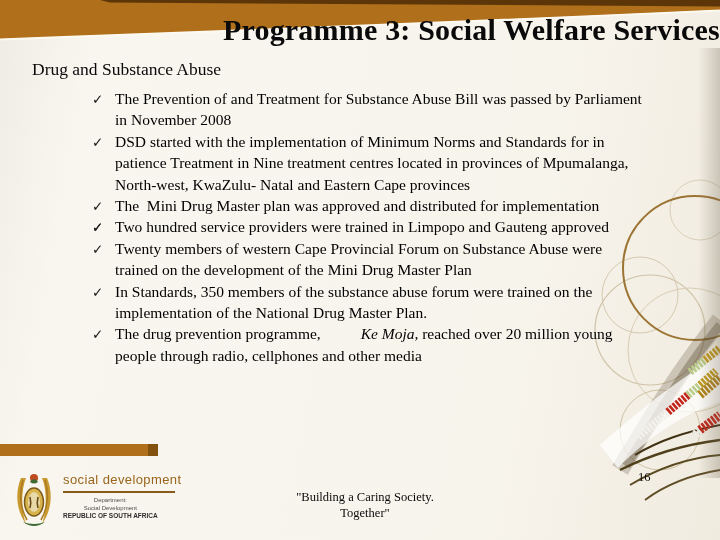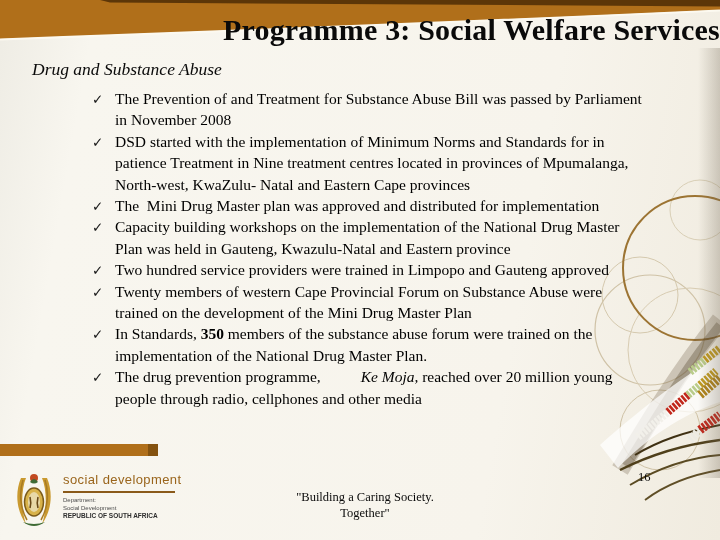--- a/index.html
+++ b/index.html
@@ -7,42 +7,42 @@
     position:relative;width:720px;height:540px;overflow:hidden;
     background:linear-gradient(100deg,#eeece4 0%,#f8f6ef 12%,#f7f4ec 70%,#f0ebdf 100%);
     font-family:"Liberation Serif", serif;color:#000;
   }
   .header-band{position:absolute;top:0;left:0;width:720px;height:46px;}
   .slide-title{
     position:absolute;top:13px;left:0;width:720px;text-align:right;
     font-size:30px;font-weight:bold;letter-spacing:.2px;color:#0a0a0a;
   }
   .subtitle{
-    position:absolute;top:59px;left:32px;font-size:17.5px;font-style:italic;color:#0a0a0a;
+    position:absolute;top:59px;left:32px;font-size:17.5px;color:#0a0a0a;
   }
   .bullet-list{
     position:absolute;top:88px;left:92px;width:556px;margin:0;padding:0;list-style:none;
     font-size:15.5px;line-height:21.4px;
   }
   .bullet-list li{position:relative;padding-left:23px;margin:0;}
   .bullet-list .check{
     position:absolute;left:0;top:1px;font-size:13.5px;
     font-family:"DejaVu Sans", sans-serif;color:#1a1a1a;
   }
   .bullet-list .btext{white-space:pre-wrap;}
   .right-art{position:absolute;left:560px;top:140px;width:160px;height:400px;pointer-events:none;}
   .right-shadow{
     position:absolute;right:0;top:48px;width:22px;height:430px;
     background:linear-gradient(to left, rgba(112,101,84,.30), rgba(112,101,84,0));
   }
   .accent-bar{
     position:absolute;top:444px;left:0;width:158px;height:12px;
     background:linear-gradient(to right,#b06f1a 0,#b06f1a 148px,#84520f 148px);
   }
-  .logo{position:absolute;left:13px;top:468px;width:230px;height:66px;}
+  .logo{position:absolute;left:13px;top:468px;width:230px;height:66px;text-align:center;}
   .crest{position:absolute;left:0;top:2px;}
   .brand{
     position:absolute;left:50px;top:4px;font-family:"Liberation Sans",sans-serif;
     font-size:13px;color:#9a651c;letter-spacing:.4px;
   }
   .brand-underline{position:absolute;left:50px;top:23px;width:112px;height:2px;background:#8a5a1a;}
   .dept{
     position:absolute;left:50px;top:29px;font-family:"Liberation Sans",sans-serif;
     font-size:6px;line-height:7.5px;color:#4c4c4c;
   }
@@ -114,36 +114,35 @@
       <span class="btext"><span>DSD started with the implementation of Minimum Norms and Standards for in patience Treatment in Nine treatment centres located in provinces of Mpumalanga, North-west, KwaZulu- Natal and Eastern Cape provinces</span></span>
     </li>
 
     <li>
       <span class="check">✓</span>
       <span class="btext"><span>The  Mini Drug Master plan was approved and distributed for implementation</span></span>
     </li>
 
     <li>
       <span class="check">✓</span>
-      <span class="btext"><span>Capacity building workshops on the implementation of the National Drug Master Plan was held in Gauteng, Kwazulu-Natal and Eastern province</span></span>
     </li>
 
     <li>
       <span class="check">✓</span>
       <span class="btext"><span>Two hundred service providers were trained in Limpopo and Gauteng approved</span></span>
     </li>
 
     <li>
       <span class="check">✓</span>
       <span class="btext"><span>Twenty members of western Cape Provincial Forum on Substance Abuse were trained on the development of the Mini Drug Master Plan</span></span>
     </li>
 
     <li>
       <span class="check">✓</span>
-      <span class="btext"><span>In Standards, </span><span style="font-weight: bold;">350</span><span> members of the substance abuse forum were trained on the implementation of the National Drug Master Plan.</span></span>
+      <span class="btext"><span>In Standards, </span><span style="font-weight: normal;">350</span><span> members of the substance abuse forum were trained on the implementation of the National Drug Master Plan.</span></span>
     </li>
 
     <li>
       <span class="check">✓</span>
       <span class="btext"><span>The drug prevention programme, </span><span style="font-style: italic; margin-left: 36px;">Ke Moja,</span><span> reached over 20 million young people through radio, cellphones and other media</span></span>
     </li>
   </ul>
 
   <div class="accent-bar"></div>
 

